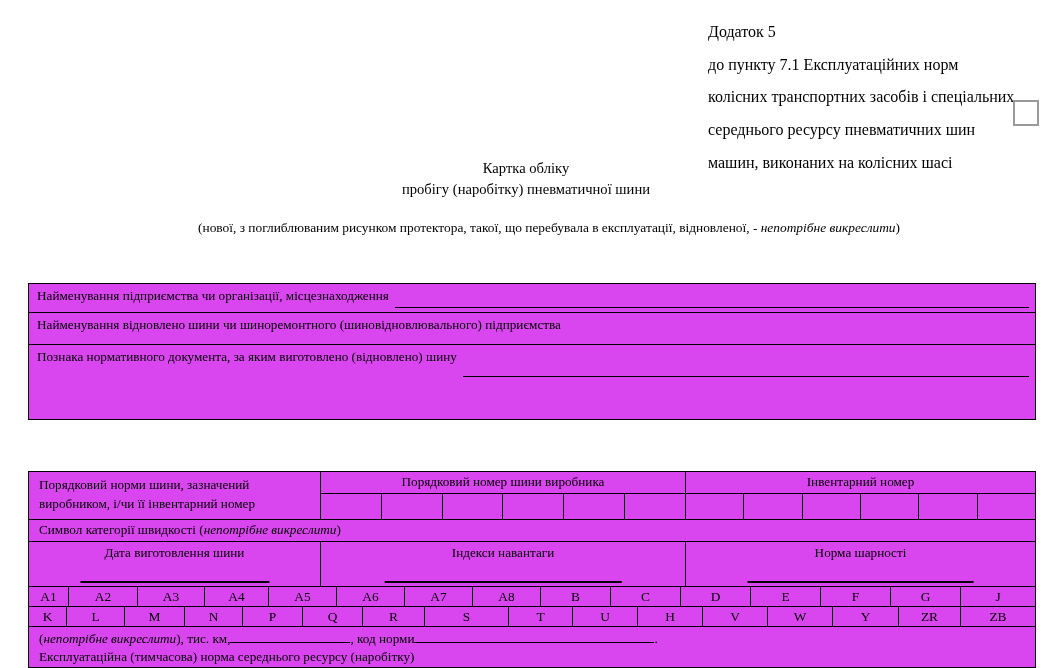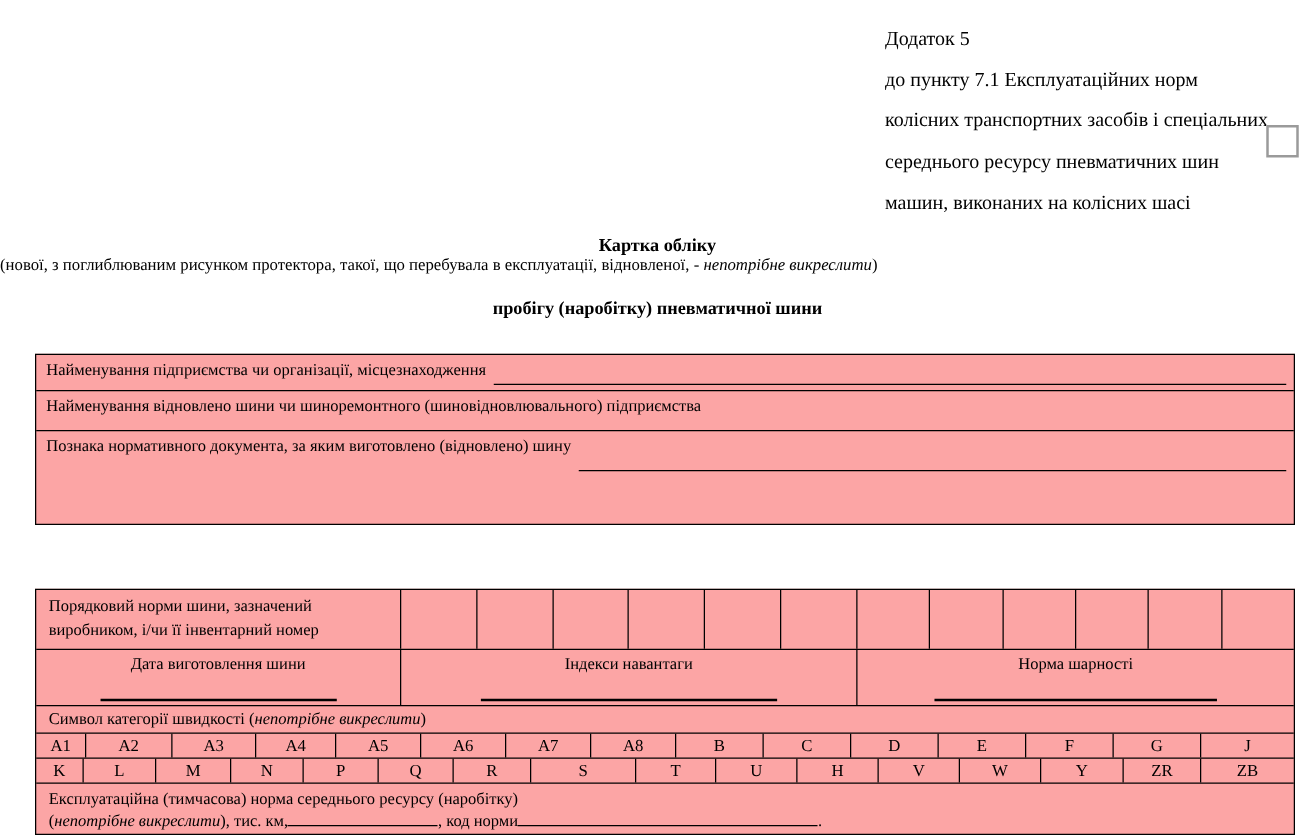--- a/index.html
+++ b/index.html
@@ -43,40 +43,39 @@
   
   .title-wrap {
     position: absolute;
     left: 0;
     top: 158px;
     width: 1052px;
     text-align: center;
   }
   .title-line {
     font-size: 14.6px;
-    font-weight: bold;
+    font-weight: normal;
     line-height: 21px;
-    margin-top: 29px;
   }
   .subtitle {
     position: absolute;
     left: 0;
-    top: 203px;
+    top: 219px;
     width: 900px;
-    text-align: left;
+    text-align: right;
     font-size: 13.4px;
     line-height: 18px;
   }
   .subtitle i { font-style: italic; }
 
   
   .block {
     position: absolute;
     border: 1.6px solid #000;
-    background: #fca5a5;
+    background: #d946ef;
   }
 
   
   #block1 { left: 28px; top: 283px; width: 1008px; height: 137px; }
   #block1 .r { display: flex; border-bottom: 1.6px solid #000; }
   #block1 .r.last { border-bottom: none; }
   #block1 .pad {
     padding: 3px 6px 0 8px;
     font-size: 13.2px;
     line-height: 17px;
@@ -254,63 +253,65 @@
   </div>
 </div>
 
 <div class="block" id="block2">
 
   <div class="b2row hdr-row">
     <div class="hdr-left">Порядковий норми шини, зазначений виробником, і/чи її інвентарний номер</div>
 
     <div class="b2col col-b" style="padding-top:0;">
       <div class="numgrid-wrap">
+        <div class="numgrid-title">Порядковий номер шини виробника</div>
         <div class="numgrid">
           <div class="gc"></div>
           <div class="gc"></div>
           <div class="gc"></div>
           <div class="gc"></div>
           <div class="gc"></div>
           <div class="gc"></div>
         </div>
       </div>
     </div>
 
     <div class="b2col col-c" style="padding-top:0;">
       <div class="numgrid-wrap">
+        <div class="numgrid-title">Інвентарний номер</div>
         <div class="numgrid">
           <div class="gc"></div>
           <div class="gc"></div>
           <div class="gc"></div>
           <div class="gc"></div>
           <div class="gc"></div>
           <div class="gc"></div>
         </div>
       </div>
+    </div>
+  </div>
+
+  <div class="b2row speed-label-row">
+    <div class="speed-label">
+      <span>Символ категорії швидкості (</span><i>непотрібне викреслити</i><span>)</span>
     </div>
   </div>
 
   <div class="b2row row2">
     <div class="b2col col-a underline-cell">
       <span>Дата виготовлення шини</span>
       <span class="u-bar"></span>
     </div>
     <div class="b2col col-b underline-cell">
       <span>Індекси навантаги</span>
       <span class="u-bar"></span>
     </div>
     <div class="b2col col-c underline-cell">
       <span>Норма шарності</span>
       <span class="u-bar"></span>
-    </div>
-  </div>
-
-  <div class="b2row speed-label-row">
-    <div class="speed-label">
-      <span>Символ категорії швидкості (</span><i>непотрібне викреслити</i><span>)</span>
     </div>
   </div>
 
   <div class="letter-row">
     <div class="letter-cell" style="width:40px">A1</div>
     <div class="letter-cell" style="width:69px">A2</div>
     <div class="letter-cell" style="width:67px">A3</div>
     <div class="letter-cell" style="width:64px">A4</div>
     <div class="letter-cell" style="width:68px">A5</div>
     <div class="letter-cell" style="width:68px">A6</div>
@@ -339,20 +340,20 @@
     <div class="letter-cell" style="width:65px">H</div>
     <div class="letter-cell" style="width:65px">V</div>
     <div class="letter-cell" style="width:65px">W</div>
     <div class="letter-cell" style="width:66px">Y</div>
     <div class="letter-cell" style="width:62px">ZR</div>
     <div class="letter-cell" style="flex:1">ZB</div>
   </div>
 
   <div class="b2row" style="border-bottom:none; height:44px;">
     <div class="bottom-note">
-      <div>Експлуатаційна (тимчасова) норма середнього ресурсу (наробітку)</div>
       <div>
         <span>(</span><i>непотрібне викреслити</i><span>), тис. км,</span><span class="inline-gap"></span><span>, код норми</span><span class="inline-gap2"></span><span>.</span>
       </div>
+      <div>Експлуатаційна (тимчасова) норма середнього ресурсу (наробітку)</div>
     </div>
   </div>
 
 </div>
 
 </body></html>

